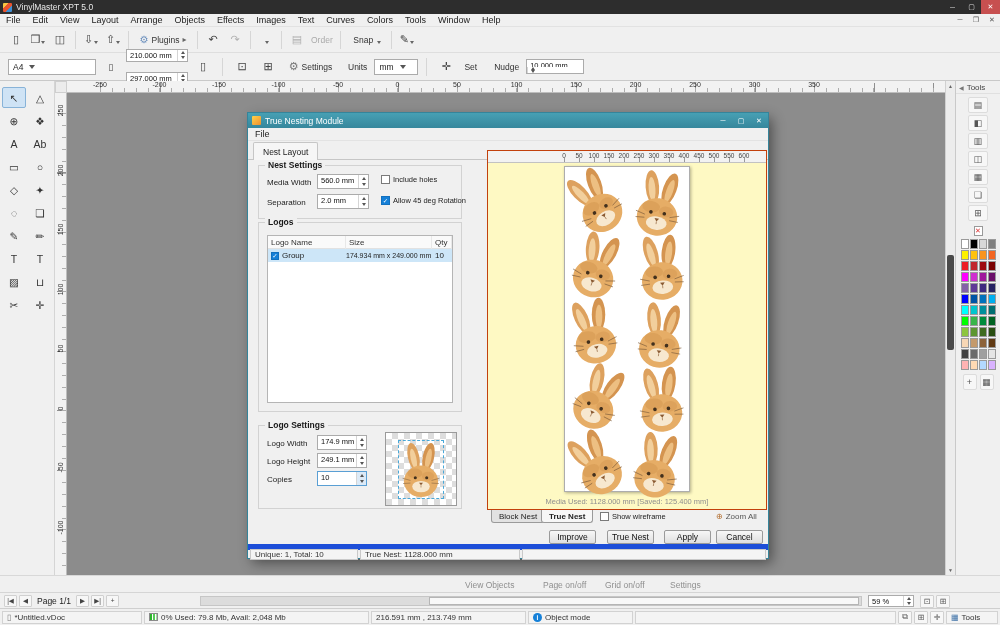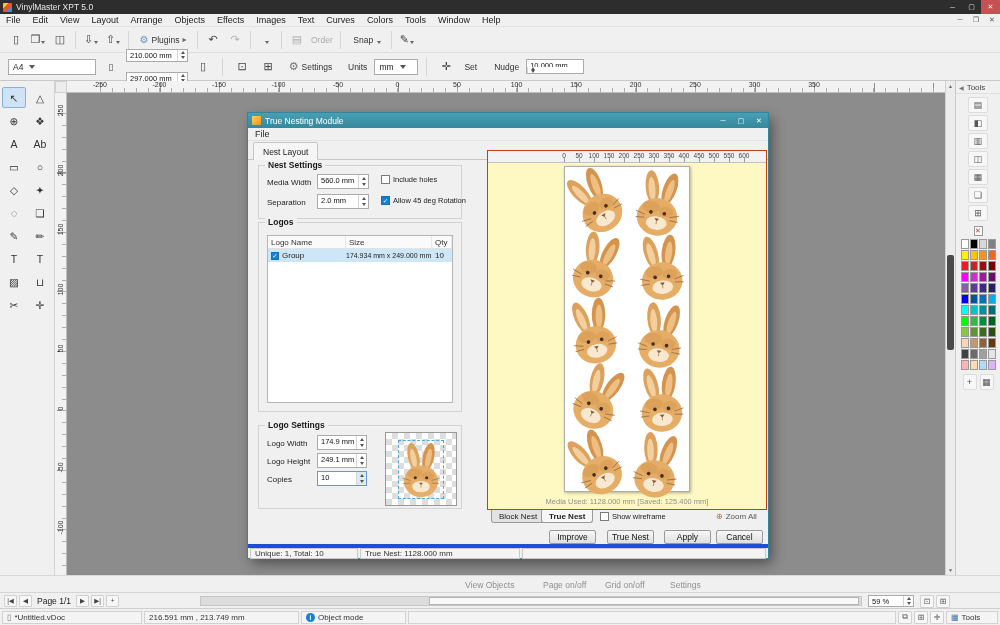--- a/index.html
+++ b/index.html
@@ -104,21 +104,21 @@
   .thumb-sel{border:1px dashed #49a8d8;line-height:0;}
   .preview{position:absolute;left:239px;top:37px;width:280px;height:360px;background:#fef9c3;border:1px solid #c2410c;padding-left:36px;}
   .pruler{position:absolute;left:0;right:0;top:0;height:12px;background:#f2f2f2;border-bottom:1px solid #c2c2c2;background-image:repeating-linear-gradient(90deg,#9a9a9a 0 1px,transparent 1px 15px);background-size:182px 5px;background-position:76px 7px;background-repeat:no-repeat;}
   .pruler span{position:absolute;top:1px;font-size:6.5px;color:#444;transform:translateX(-50%);}
   .strip{position:absolute;left:76px;top:15px;width:126px;height:326px;background:#fff;border:1px solid #adadad;box-shadow:1px 1px 3px rgba(0,0,0,.3);}
   .bunny-wrap{position:absolute;width:52px;height:68px;line-height:0;}
   .media-used{position:absolute;left:0;right:0;bottom:3px;text-align:center;font-size:7.5px;color:#8f8f8f;}
   .ntab{position:absolute;top:397px;height:13px;display:flex;align-items:center;justify-content:center;padding:0 7px;background:#e2e2e2;border:1px solid #9a9a9a;border-top:none;border-radius:0 0 3px 3px;font-size:8px;color:#222;}
   .ntab.active{background:#f7f7f7;font-weight:bold;}
   .dbtn{position:absolute;top:417px;width:47px;height:14px;background:linear-gradient(#f7f7f7,#dfdfdf);border:1px solid #9a9a9a;border-radius:2px;font-size:8.5px;display:flex;align-items:center;justify-content:center;color:#111;}
-  .dstatus{position:absolute;left:0;right:0;top:431px;height:14px;background:#f0f0f0;border-top:4px solid #1d4ed8;display:flex;align-items:center;padding:0 2px;gap:2px;}
+  .dstatus{position:absolute;left:0;right:0;top:431px;height:14px;background:#f0f0f0;border-top:6px solid #1d4ed8;display:flex;align-items:center;padding:0 2px;gap:2px;}
   .dcell{height:11px;border:1px solid #c9c9c9;font-size:8px;color:#333;display:flex;align-items:center;padding:0 4px;background:#f4f4f4;white-space:nowrap;}
   .zoomall{position:absolute;top:399px;left:468px;display:flex;align-items:center;gap:3px;font-size:8px;color:#555;}
 </style>
 </head>
 <body>
 
 <svg width="0" height="0" style="position:absolute" aria-hidden="true">
   <defs>
     <symbol id="bunny" viewBox="0 0 100 130">
       <ellipse cx="33" cy="36" rx="13" ry="32" fill="#dda15e" transform="rotate(-12 33 36)"></ellipse>
@@ -635,20 +635,24 @@
       <span class="micon">⊡</span>
       <span class="micon">⊞</span>
     </span>
   </div>
 
   <div class="statusbar2">
     <span class="scell" style="width:140px;">
       <span style="color:#777;">▯</span>
       <span>*Untitled.vDoc</span>
     </span>
+    <span class="scell" style="width:225px;">
+      <span class="gauge"></span>
+      <span>0%  Used: 79.8 Mb, Avail: 2,048 Mb</span>
+    </span>
     <span class="scell" style="width:155px;">216.591 mm , 213.749 mm</span>
     <span class="scell" style="width:105px;">
       <span class="infoi">i</span>
       <span>Object mode</span>
     </span>
     <span class="scell" style="flex:1;"></span>
     <span class="micon">⧉</span>
     <span class="micon">⊞</span>
     <span class="micon">✛</span>
     <span class="scell" style="width:52px;">

